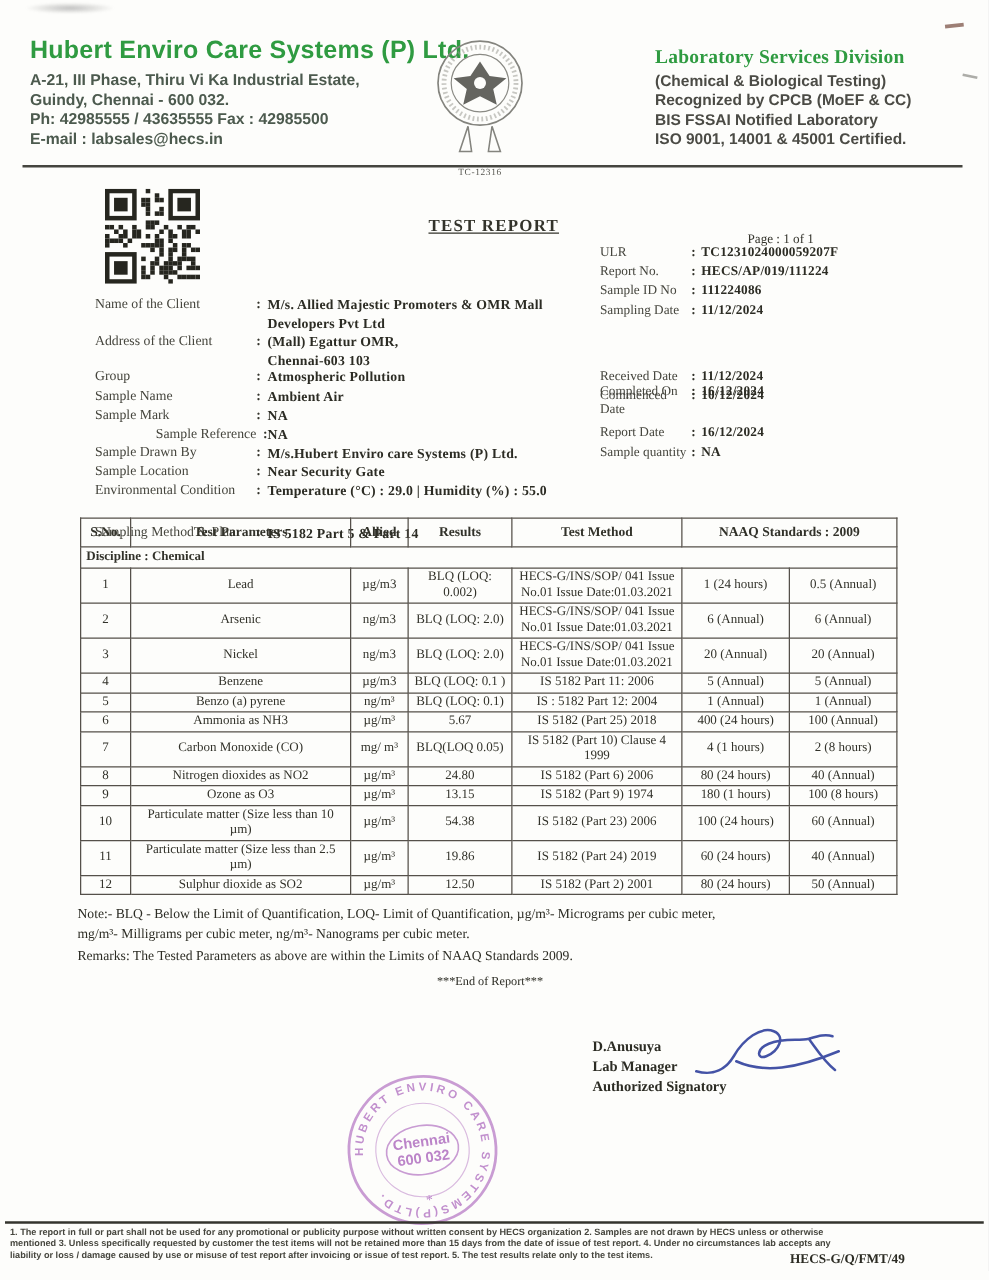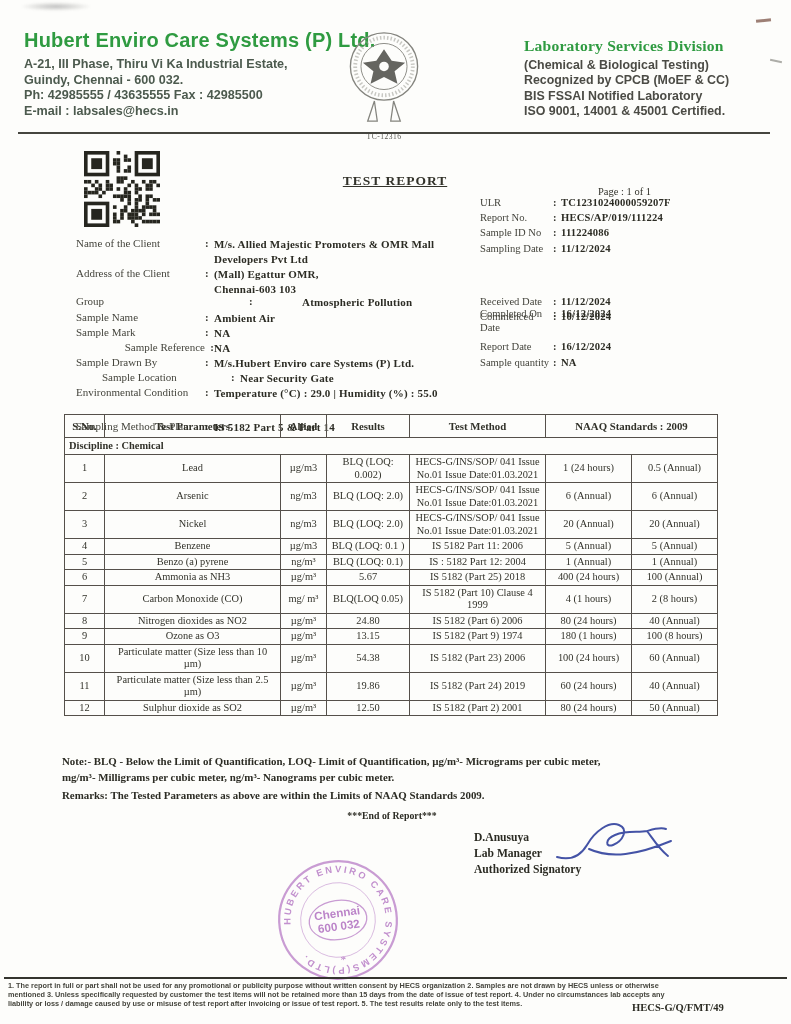--- a/index.html
+++ b/index.html
@@ -45,21 +45,21 @@
                table-layout:fixed;font-size:10.4px;color:#32322a;}
   table.report th,table.report td{border:1px solid #55504a;padding:1px 3px;}
   table.report th{font-weight:bold;font-size:10.8px;text-align:center;height:20px;margin-left:42px;}
   table.report td{text-align:center;vertical-align:middle;line-height:12.5px;}
   td.c-sno{text-align:left;vertical-align:top;padding-left:4px;}
   td.c-param{text-align:left;vertical-align:top;padding:3px 4px 8px 8px;}
   tr.disc td{text-align:left;font-weight:bold;padding-left:4px;height:14px;}
   td.c-method{padding:2px 4px;}
 
   
-  .notes{position:absolute;left:62px;top:754px;width:660px;font-weight:bold;font-size:10.9px;
+  .notes{position:absolute;left:62px;top:724px;width:660px;font-weight:normal;font-size:10.9px;
          color:#2c2c24;line-height:15.5px;}
   .notes .note-text{white-space:pre-line;}
   .notes .remarks{margin-top:3px;}
   .notes .endrep{margin-top:4px;text-align:center;font-size:9.8px;}
   .sig-block{position:absolute;left:474px;top:830px;font-size:11.6px;font-weight:bold;
              color:#2c2c24;line-height:16px;}
   .sig-scribble{position:absolute;left:553px;top:815px;}
 
   
   .stamp{position:absolute;left:268px;top:850px;transform:rotate(-8deg);opacity:.85;}
@@ -264,21 +264,21 @@
         <span class="col">:</span>
         <span class="val">M/s. Allied Majestic Promoters &amp; OMR Mall
 Developers Pvt Ltd</span>
       </div>
       <div class="frow" style="top: 267px;">
         <span class="lbl">Address of the Client</span>
         <span class="col">:</span>
         <span class="val">(Mall) Egattur OMR,
 Chennai-603 103</span>
       </div>
-      <div class="frow" style="top: 295px; gap: 44px;">
+      <div class="frow" style="top: 295px;">
         <span class="lbl">Group</span>
         <span class="col">:</span>
         <span class="val">Atmospheric Pollution</span>
       </div>
       <div class="frow" style="top: 311px;">
         <span class="lbl">Sample Name</span>
         <span class="col">:</span>
         <span class="val">Ambient Air</span>
       </div>
       <div class="frow" style="top: 326px;">
@@ -289,21 +289,21 @@
       <div class="frow" style="top: 341px; text-align: right;">
         <span class="lbl">Sample Reference</span>
         <span class="col">:</span>
         <span class="val">NA</span>
       </div>
       <div class="frow" style="top: 356px;">
         <span class="lbl">Sample Drawn By</span>
         <span class="col">:</span>
         <span class="val">M/s.Hubert Enviro care Systems (P) Ltd.</span>
       </div>
-      <div class="frow" style="top: 371px; margin-left: 26px;">
+      <div class="frow" style="top: 371px;">
         <span class="lbl">Sample Location</span>
         <span class="col">:</span>
         <span class="val">Near Security Gate</span>
       </div>
       <div class="frow" style="top: 386px;">
         <span class="lbl">Environmental Condition</span>
         <span class="col">:</span>
         <span class="val">Temperature (°C) :  29.0    |   Humidity (%) : 55.0</span>
       </div>
       <div class="frow" style="top: 392px; margin-top: 28px;">

